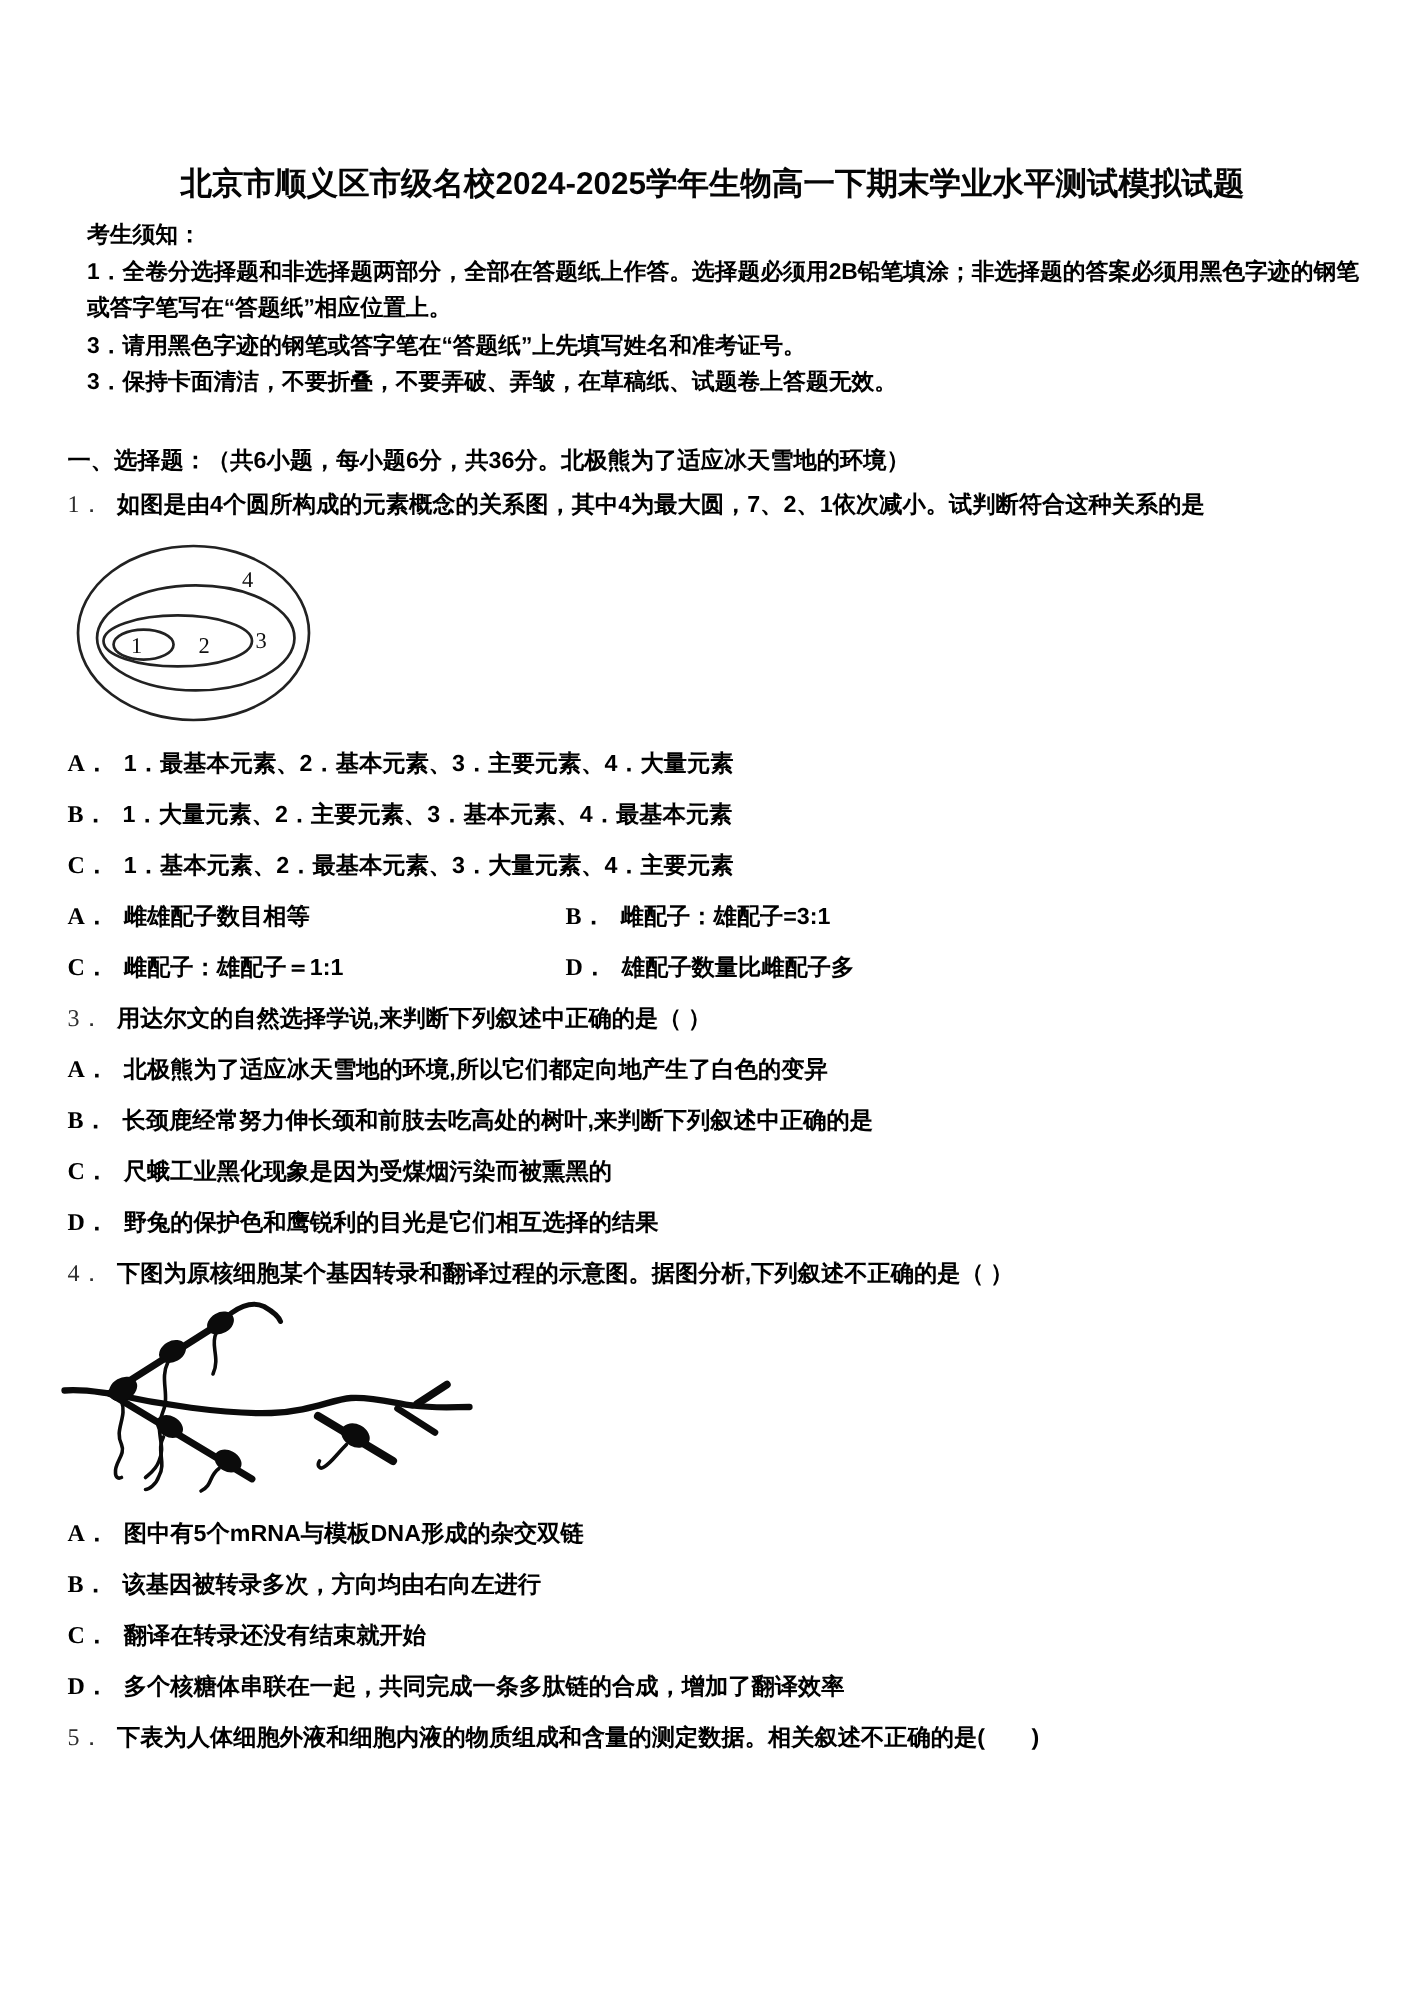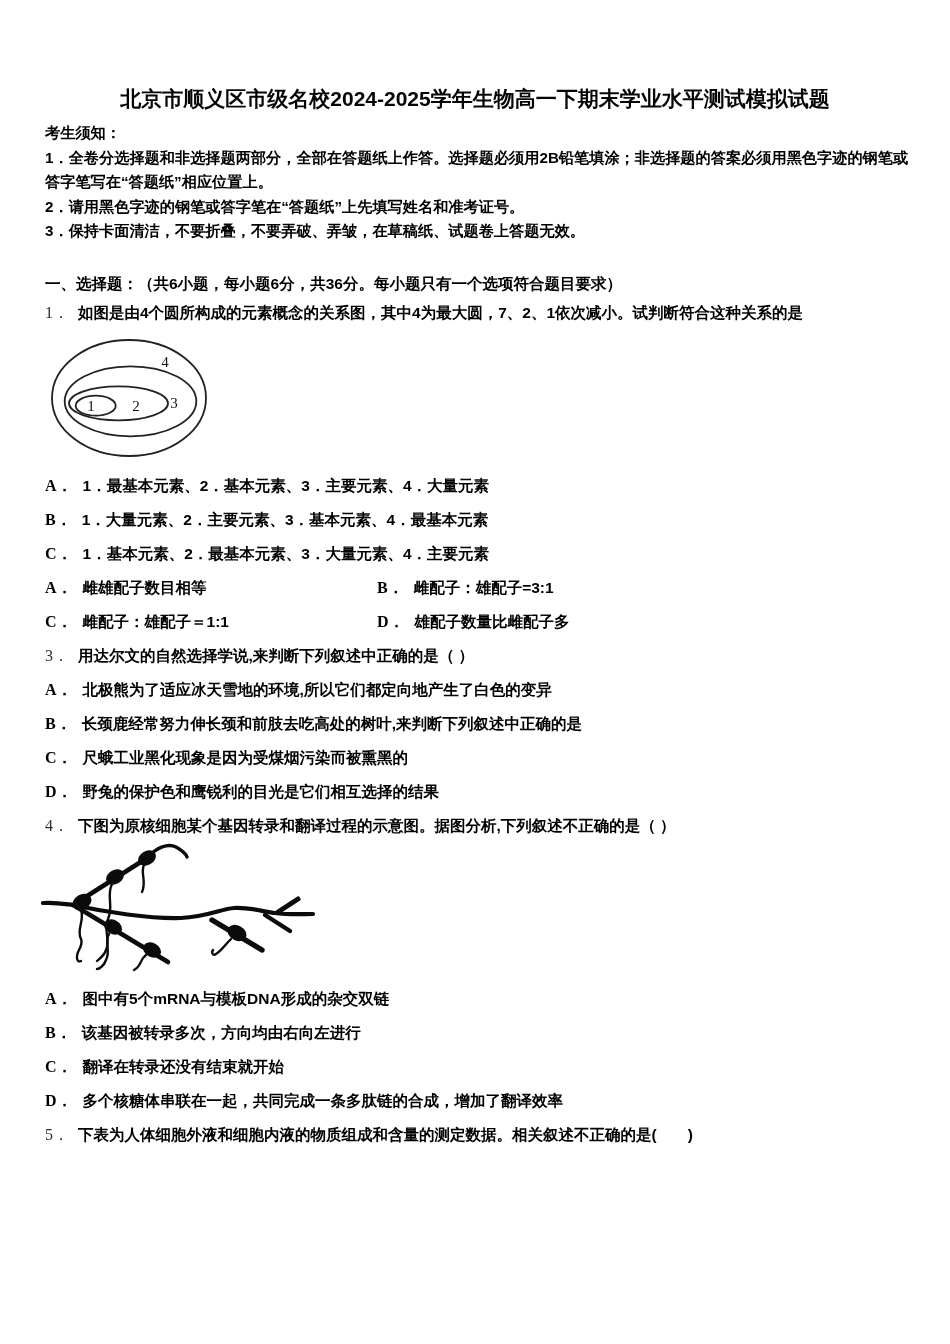--- a/index.html
+++ b/index.html
@@ -2,24 +2,24 @@
 <html><head>
 <meta charset="utf-8">
 <style>
   html,body{margin:0;padding:0;background:#fff;}
   body{
     width:950px;height:1344px;overflow:hidden;position:relative;
     font-family:"Liberation Sans","DejaVu Sans",sans-serif;color:#000;
   }
   .page{width:950px;height:1344px;box-sizing:border-box;}
   .title{
-    padding-top:86px;margin:0 20px;text-align:center;
+    padding-top:110px;margin:0 20px;text-align:center;
     font-size:21px;line-height:25px;font-weight:700;color:#050505;
   }
-  .notice{margin:10px 40px 0 45px;font-size:15.2px;line-height:24.5px;font-weight:700;}
+  .notice{margin:10px 40px 0 58px;font-size:15.2px;line-height:24.5px;font-weight:700;}
   .notice div{white-space:normal;}
   .section-heading{margin:28px 40px 0 45px;font-size:15.5px;line-height:24px;font-weight:700;}
   .qblock{margin:0 40px 0 45px;}
   .qline{font-size:15.5px;line-height:34px;font-weight:700;white-space:nowrap;}
   .qnum{
     font-family:"Liberation Serif","DejaVu Serif",serif;font-weight:400;color:#2e2e2e;
     margin-right:9px;font-size:16px;
   }
   .olet{
     font-family:"Liberation Serif","DejaVu Serif",serif;font-weight:700;color:#000;
@@ -37,25 +37,25 @@
 </head>
 <body>
 
 <div class="page">
 
   <div class="title">北京市顺义区市级名校2024-2025学年生物高一下期末学业水平测试模拟试题</div>
 
   <div class="notice">
     <div>考生须知：</div>
     <div>1．全卷分选择题和非选择题两部分，全部在答题纸上作答。选择题必须用2B铅笔填涂；非选择题的答案必须用黑色字迹的钢笔或答字笔写在“答题纸”相应位置上。</div>
-    <div>2．请用黑色字迹的钢笔或答字笔在“答题纸”上先填写姓名和准考证号。</div>
+    <div>3．请用黑色字迹的钢笔或答字笔在“答题纸”上先填写姓名和准考证号。</div>
     <div>3．保持卡面清洁，不要折叠，不要弄破、弄皱，在草稿纸、试题卷上答题无效。</div>
   </div>
 
-  <div class="section-heading">一、选择题：（共6小题，每小题6分，共36分。每小题只有一个选项符合题目要求）</div>
+  <div class="section-heading">一、选择题：（共6小题，每小题6分，共36分。北极熊为了适应冰天雪地的环境）</div>
 
   <div class="qblock">
     <div class="qline">
       <span class="qnum">1．</span><span>如图是由4个圆所构成的元素概念的关系图，其中4为最大圆，7、2、1依次减小。试判断符合这种关系的是</span>
     </div>
     <div class="figure1-wrap">
       <svg width="165" height="125" viewBox="0 0 165 125">
         <g fill="none" stroke="#222" stroke-width="1.8">
           <ellipse cx="84" cy="62" rx="77" ry="58"></ellipse>
           <ellipse cx="85.5" cy="65.3" rx="65.8" ry="35"></ellipse>

